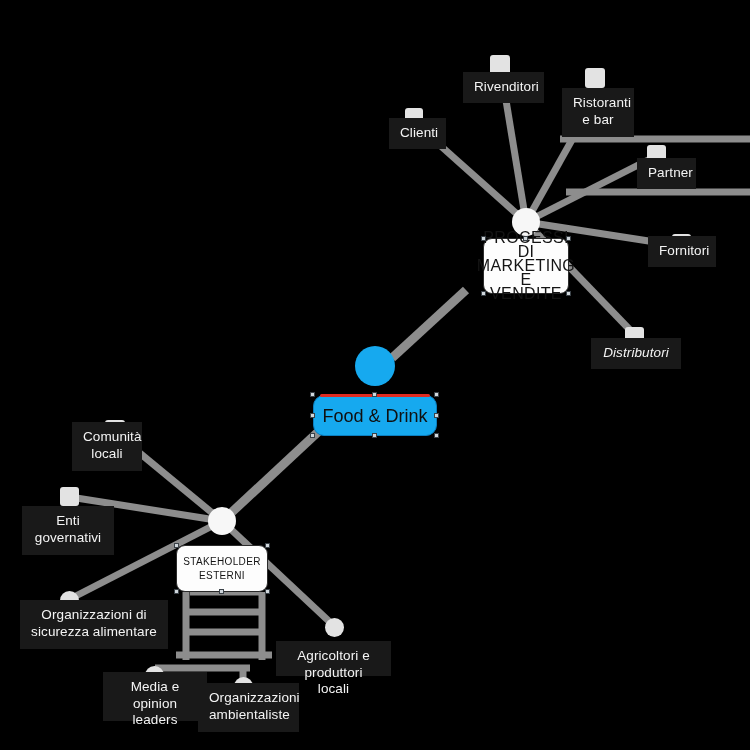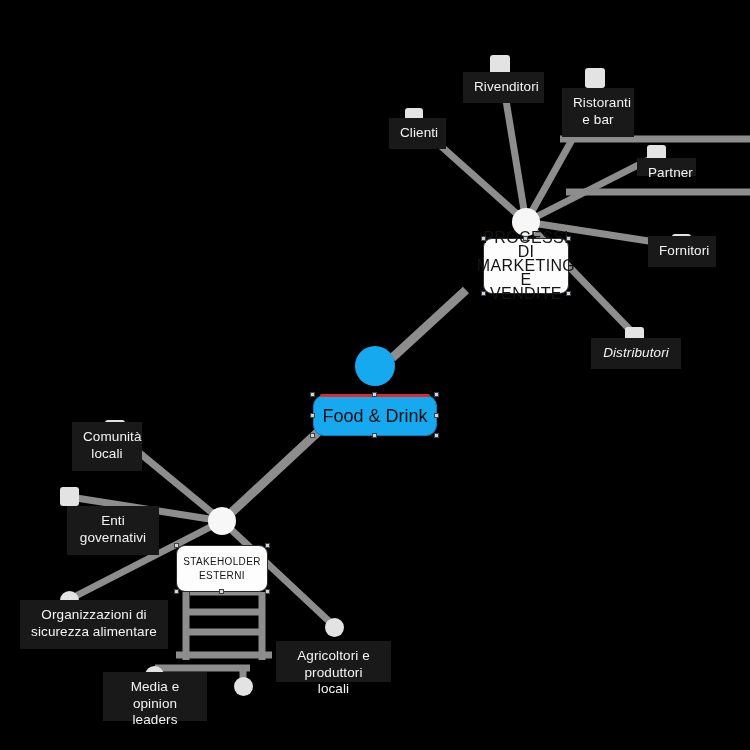--- a/index.html
+++ b/index.html
@@ -175,40 +175,42 @@
   <div class="marker round" style="left:234px; top:677px; width:19px; height:19px;"></div>
   <div class="marker round" style="left:325px; top:618px; width:19px; height:19px;"></div>
 
   <div class="chip" style="left:389px; top:118px; width:57px; height:31px;text-align:right;">Clienti</div>
 
   <div class="chip" style="left:463px; top:72px; width:81px; height:31px;padding-left:11px;">Rivenditori</div>
 
   <div class="chip" style="left:562px; top:88px; width:72px; height:49px;">Ristoranti
 e bar</div>
 
-  <div class="chip" style="left:637px; top:158px; width:59px; height:18px;">Partner</div>
+  <div class="chip" style="left:637px; top:158px; width:59px; height:31px;">Partner</div>
 
   <div class="chip" style="left:648px; top:236px; width:68px; height:31px;">Fornitori</div>
 
   <div class="chip" style="left:591px; top:338px; width:90px; height:31px;font-style:italic;">Distributori</div>
 
   <div class="chip" style="left:72px; top:422px; width:70px; height:49px;">Comunità
 locali</div>
 
-  <div class="chip" style="left:22px; top:506px; width:92px; height:49px;margin-left:45px;">Enti
+  <div class="chip" style="left:22px; top:506px; width:92px; height:49px;">Enti
 governativi</div>
 
   <div class="chip" style="left:20px; top:600px; width:148px; height:49px;">Organizzazioni di
 sicurezza alimentare</div>
 
   <div class="chip" style="left:103px; top:672px; width:104px; height:49px;">Media e
 opinion leaders</div>
 
-
-  <div class="chip" style="left:276px; top:641px; width:115px; height:41px;">Agricoltori e
+  <div class="chip" style="left:198px; top:683px; width:101px; height:49px;">Organizzazioni
+ambientaliste</div>
+
+  <div class="chip" style="left:276px; top:641px; width:115px; height:35px;">Agricoltori e
 produttori locali</div>
 
   <div class="procbox" style="left:483px; top:238px; width:86px; height:56px;">PROCESSI DI
 MARKETING E
 VENDITE</div>
 
   <div class="procbox" style="left:176px; top:545px; width:92px; height:47px; font-size:10px;">STAKEHOLDER
 ESTERNI</div>
 
   <div class="bluebox" style="left:313px; top:395px; width:124px; height:41px;">

